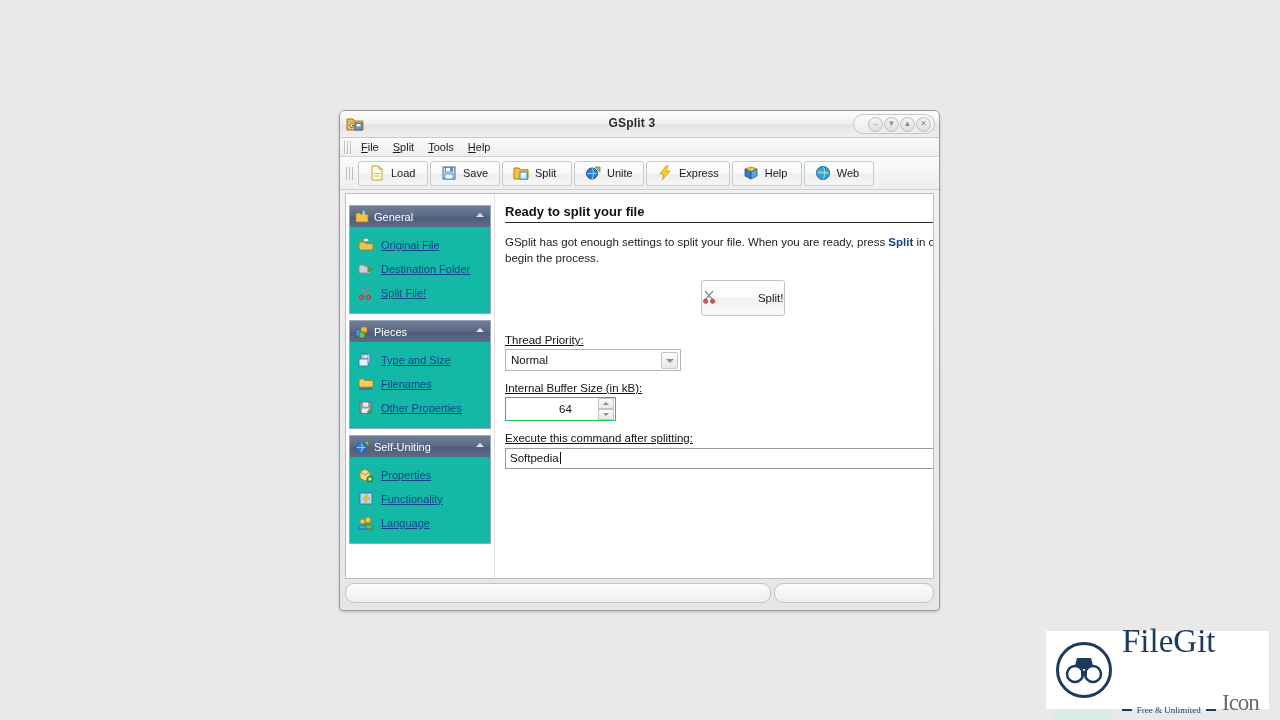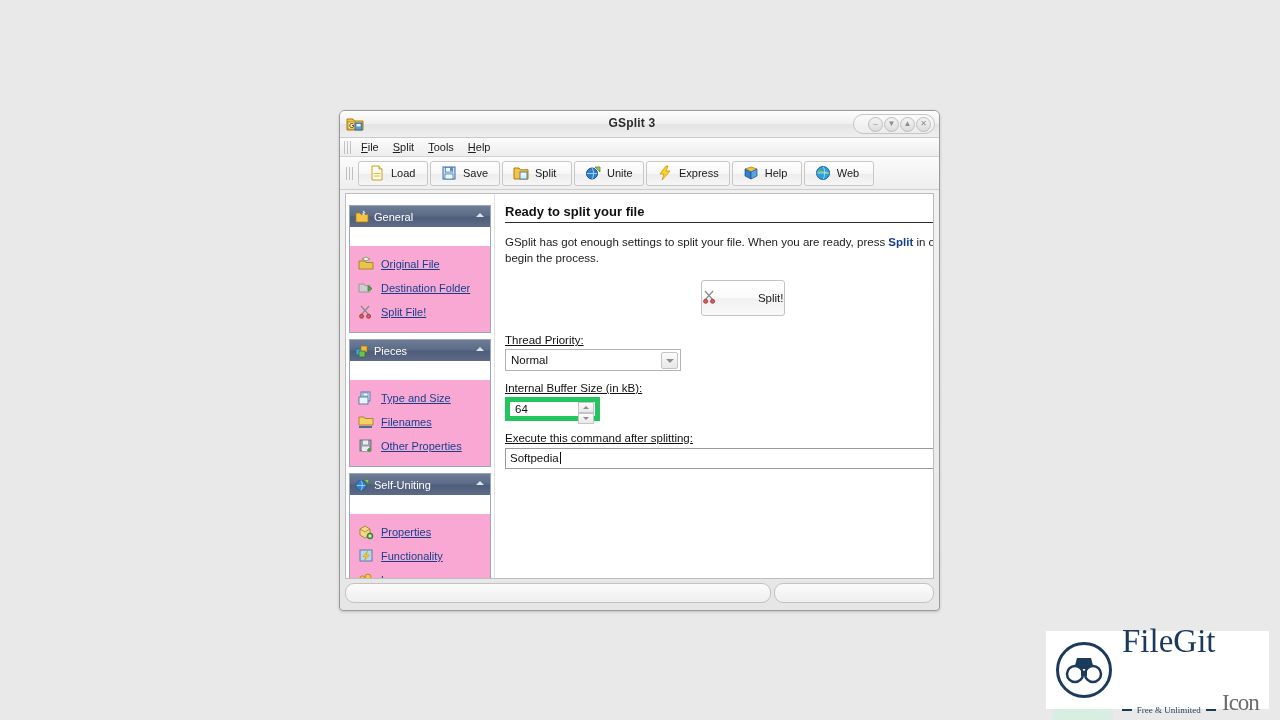--- a/index.html
+++ b/index.html
@@ -127,21 +127,21 @@
     cursor: default;
   }
   .group-head .ic { width: 14px; height: 14px; flex: 0 0 14px; }
   .chev {
     position: absolute; right: 6px; top: 7px;
     width: 0; height: 0;
     border-left: 4px solid transparent;
     border-right: 4px solid transparent;
     border-bottom: 4px solid #dfe5ef;
   }
-  .group-body { background: #f9a8d4; padding: 6px 0 8px 0; margin-top: 19px; }
+  .group-body { background: #14b8a6; padding: 6px 0 8px 0; }
   .side-item {
     display: flex; align-items: center; gap: 7px;
     padding: 4px 6px 4px 8px;
     cursor: pointer;
   }
   .side-item .ic { width: 16px; height: 16px; flex: 0 0 16px; }
   .side-item span.lbl {
     font-size: 11px; color: #15418c;
     text-decoration: underline;
   }
@@ -186,24 +186,25 @@
     width: 17px; height: 17px;
     border: 1px solid #c4c4c4; border-radius: 2px;
     background: linear-gradient(180deg,#fbfbfb,#e8e8e8);
     display: flex; align-items: center; justify-content: center;
   }
   .tri-d { width:0;height:0;border-left:4px solid transparent;border-right:4px solid transparent;border-top:4px solid #8e8e8e; }
   .tri-u { width:0;height:0;border-left:3px solid transparent;border-right:3px solid transparent;border-bottom:3px solid #8e8e8e; }
   .tri-d-sm { width:0;height:0;border-left:3px solid transparent;border-right:3px solid transparent;border-top:3px solid #8e8e8e; }
 
   .spin {
-    width: 95px; height: 24px;
-    border: 5px solid #22c55e; background: #ffffff;
+    width: 111px; height: 24px;
+    border: 1px solid #22c55e; background: #ffffff;
     display: flex; align-items: center;
     position: relative;
+    padding-left: 48px;
   }
   .spin .val { font-size: 11.5px; color: #111; padding-left: 5px; }
   .spin .btns {
     position: absolute; right: 1px; top: 0;
     width: 16px; height: 22px;
     display: flex; flex-direction: column;
   }
   .spin .sb {
     flex: 1; border: 1px solid #c4c4c4;
     background: linear-gradient(180deg,#fbfbfb,#e9e9e9);

